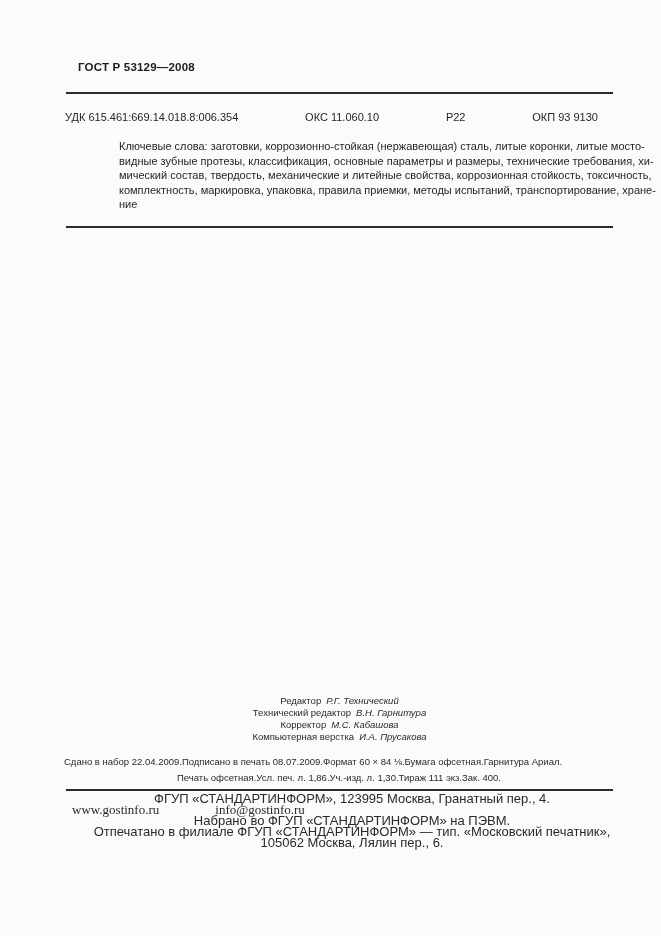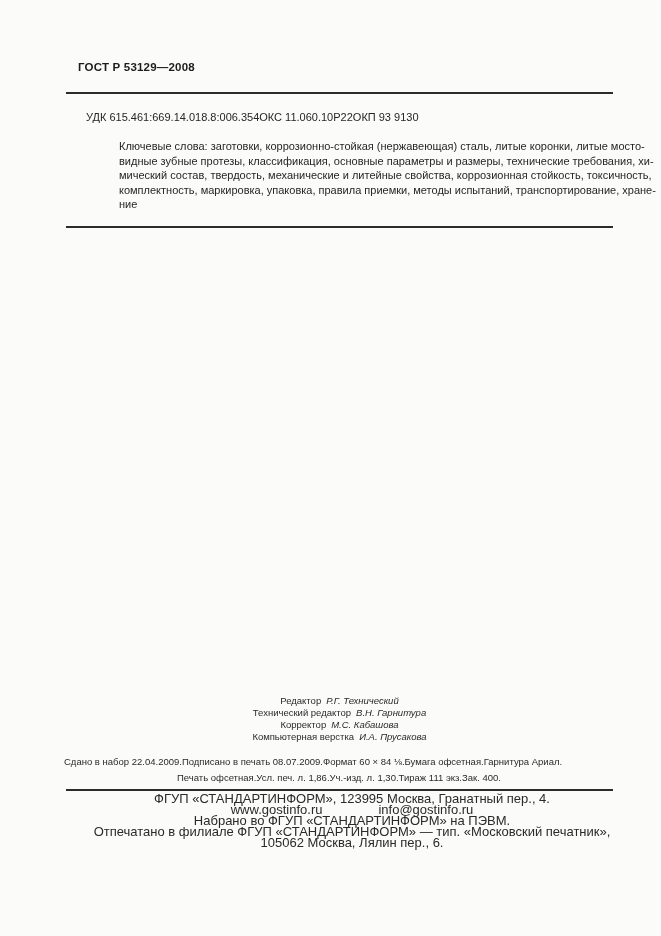--- a/index.html
+++ b/index.html
@@ -30,24 +30,25 @@
     position: absolute;
     left: 78px;
     top: 61px;
     font-size: 11.5px;
     font-weight: bold;
     letter-spacing: 0.2px;
     color: #1c1c1c;
   }
   .codes-row {
     position: absolute;
-    left: 86px;
+    left: 65px;
     top: 111px;
     width: 533px;
     display: flex;
+    justify-content: space-between;
     font-size: 11px;
     color: #262626;
   }
   .keywords {
     position: absolute;
     left: 78px;
     top: 139px;
     width: 536px;
     font-size: 11px;
     line-height: 14.5px;
@@ -102,22 +103,22 @@
     left: 72px;
     top: 794px;
     width: 560px;
     text-align: center;
     font-size: 13px;
     line-height: 10.9px;
     color: #2a2a2a;
   }
   .publisher-contacts {
     display: flex;
-    justify-content: center;
     gap: 56px;
+    font-family: Liberation Serif, serif;
   }
 </style>
 </head>
 <body>
 
 <div class="page">
 
   <div class="standard-number">ГОСТ Р 53129—2008</div>
 
   <div class="rule rule-header"></div>

